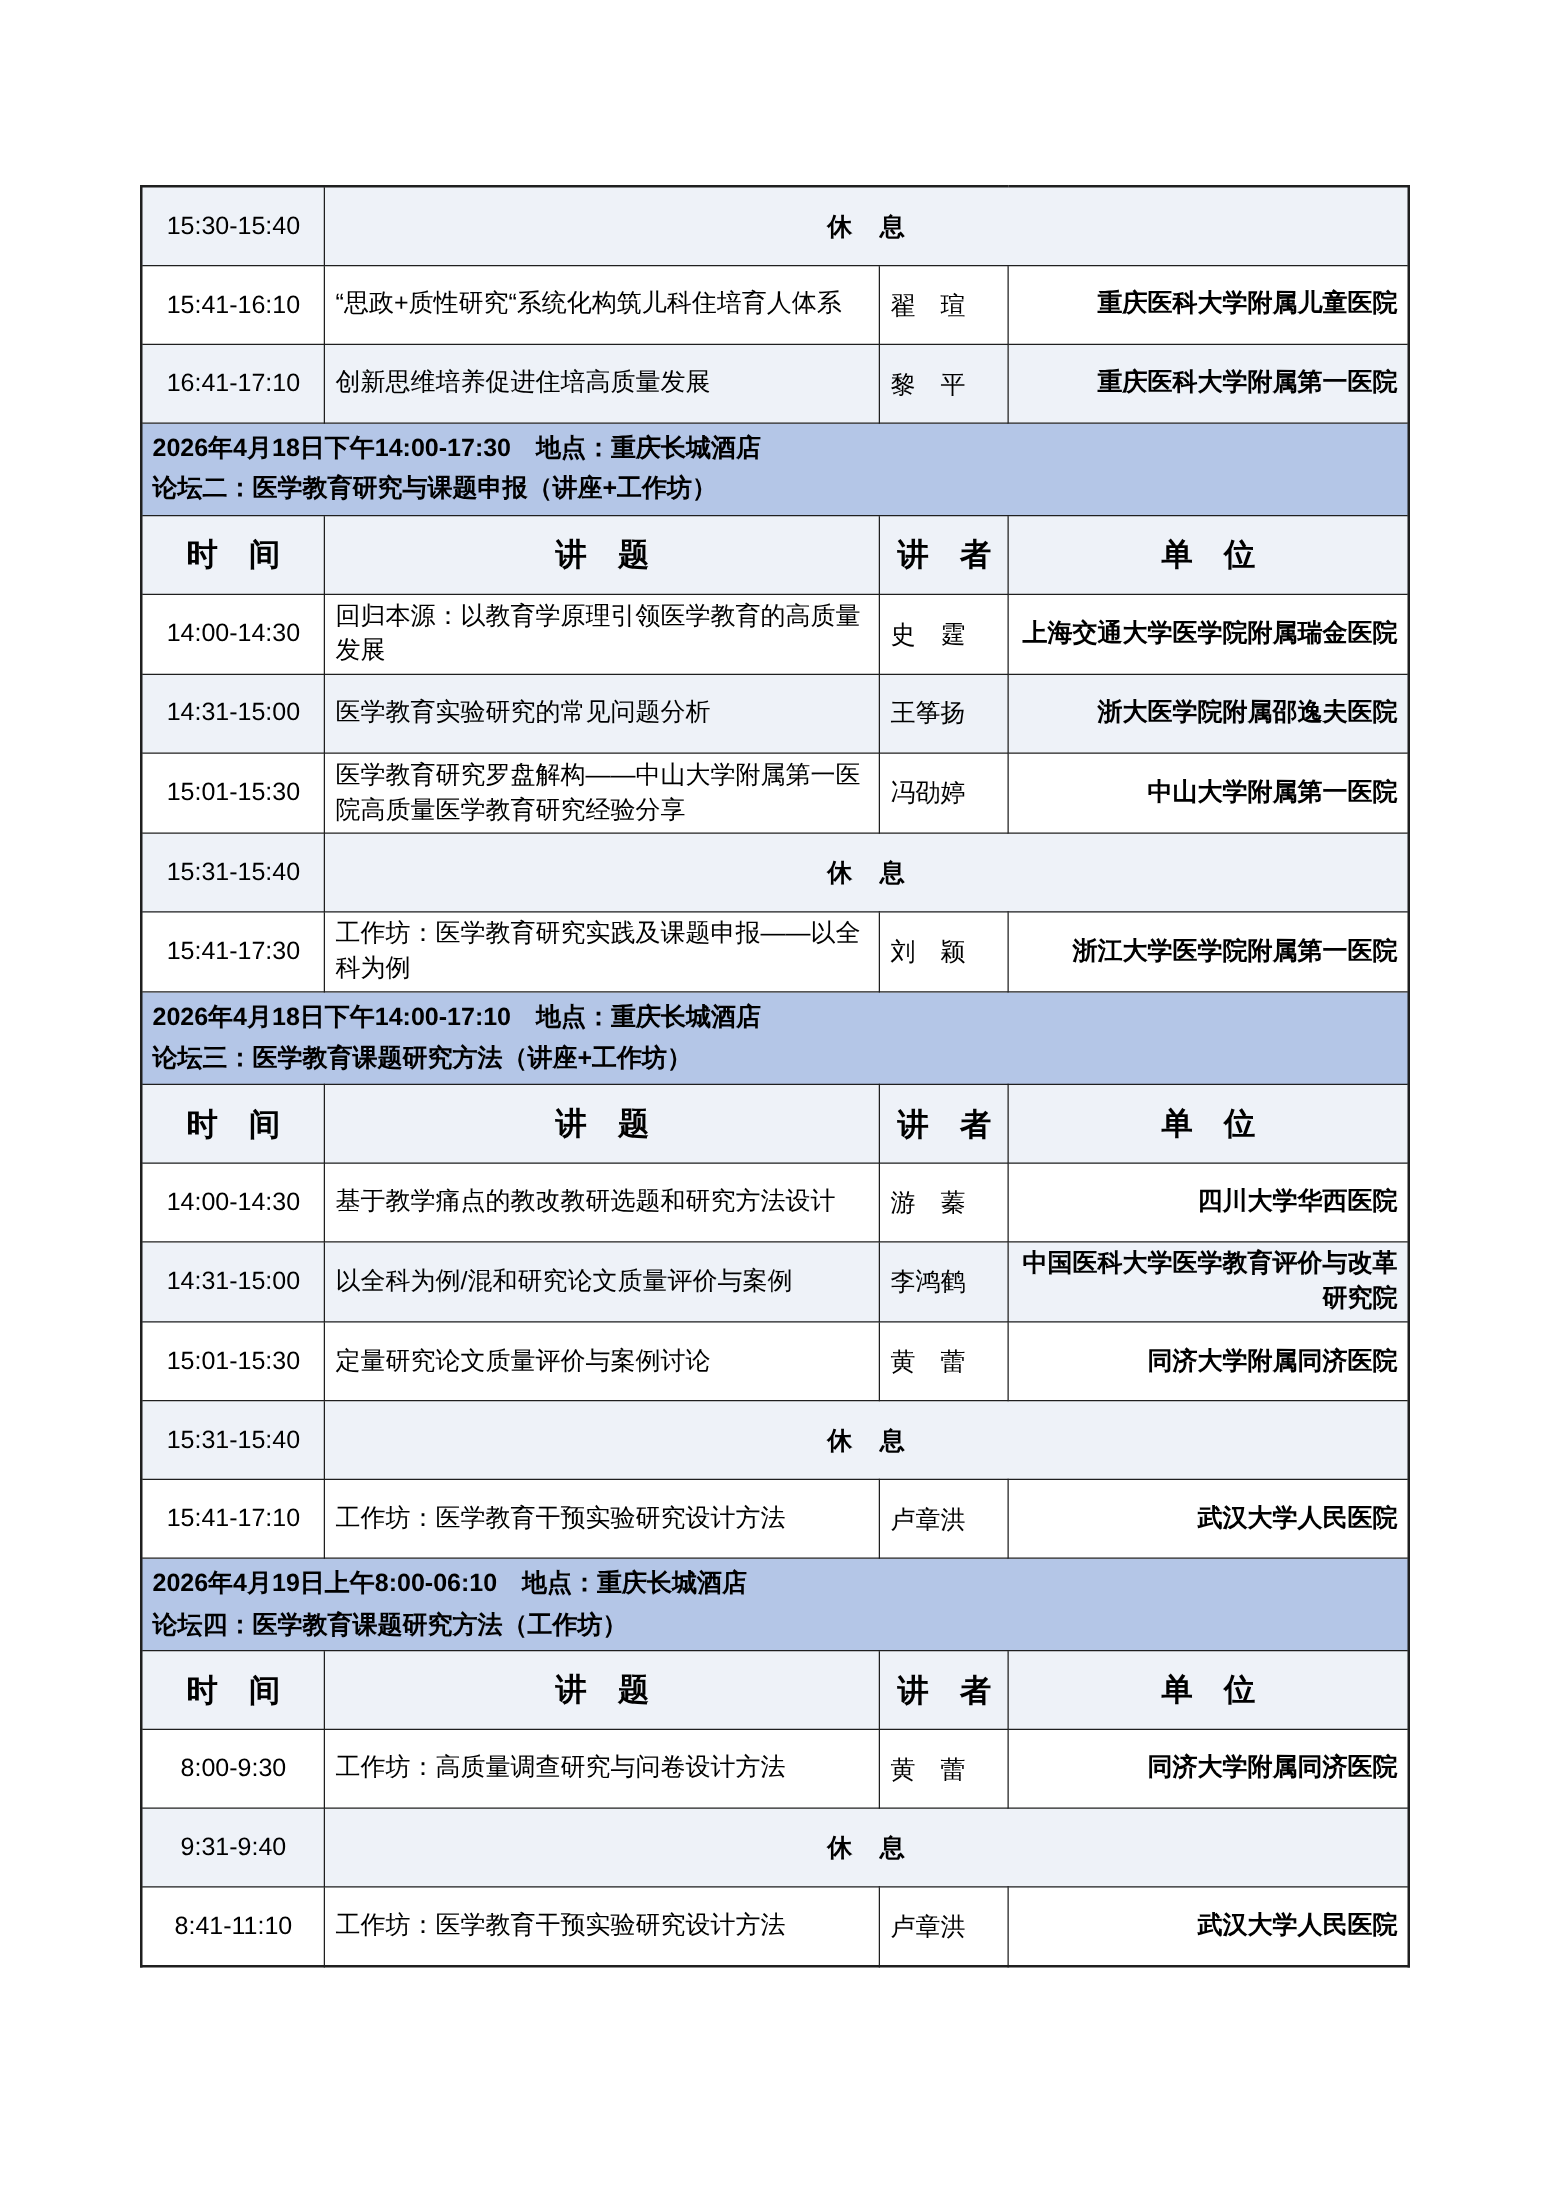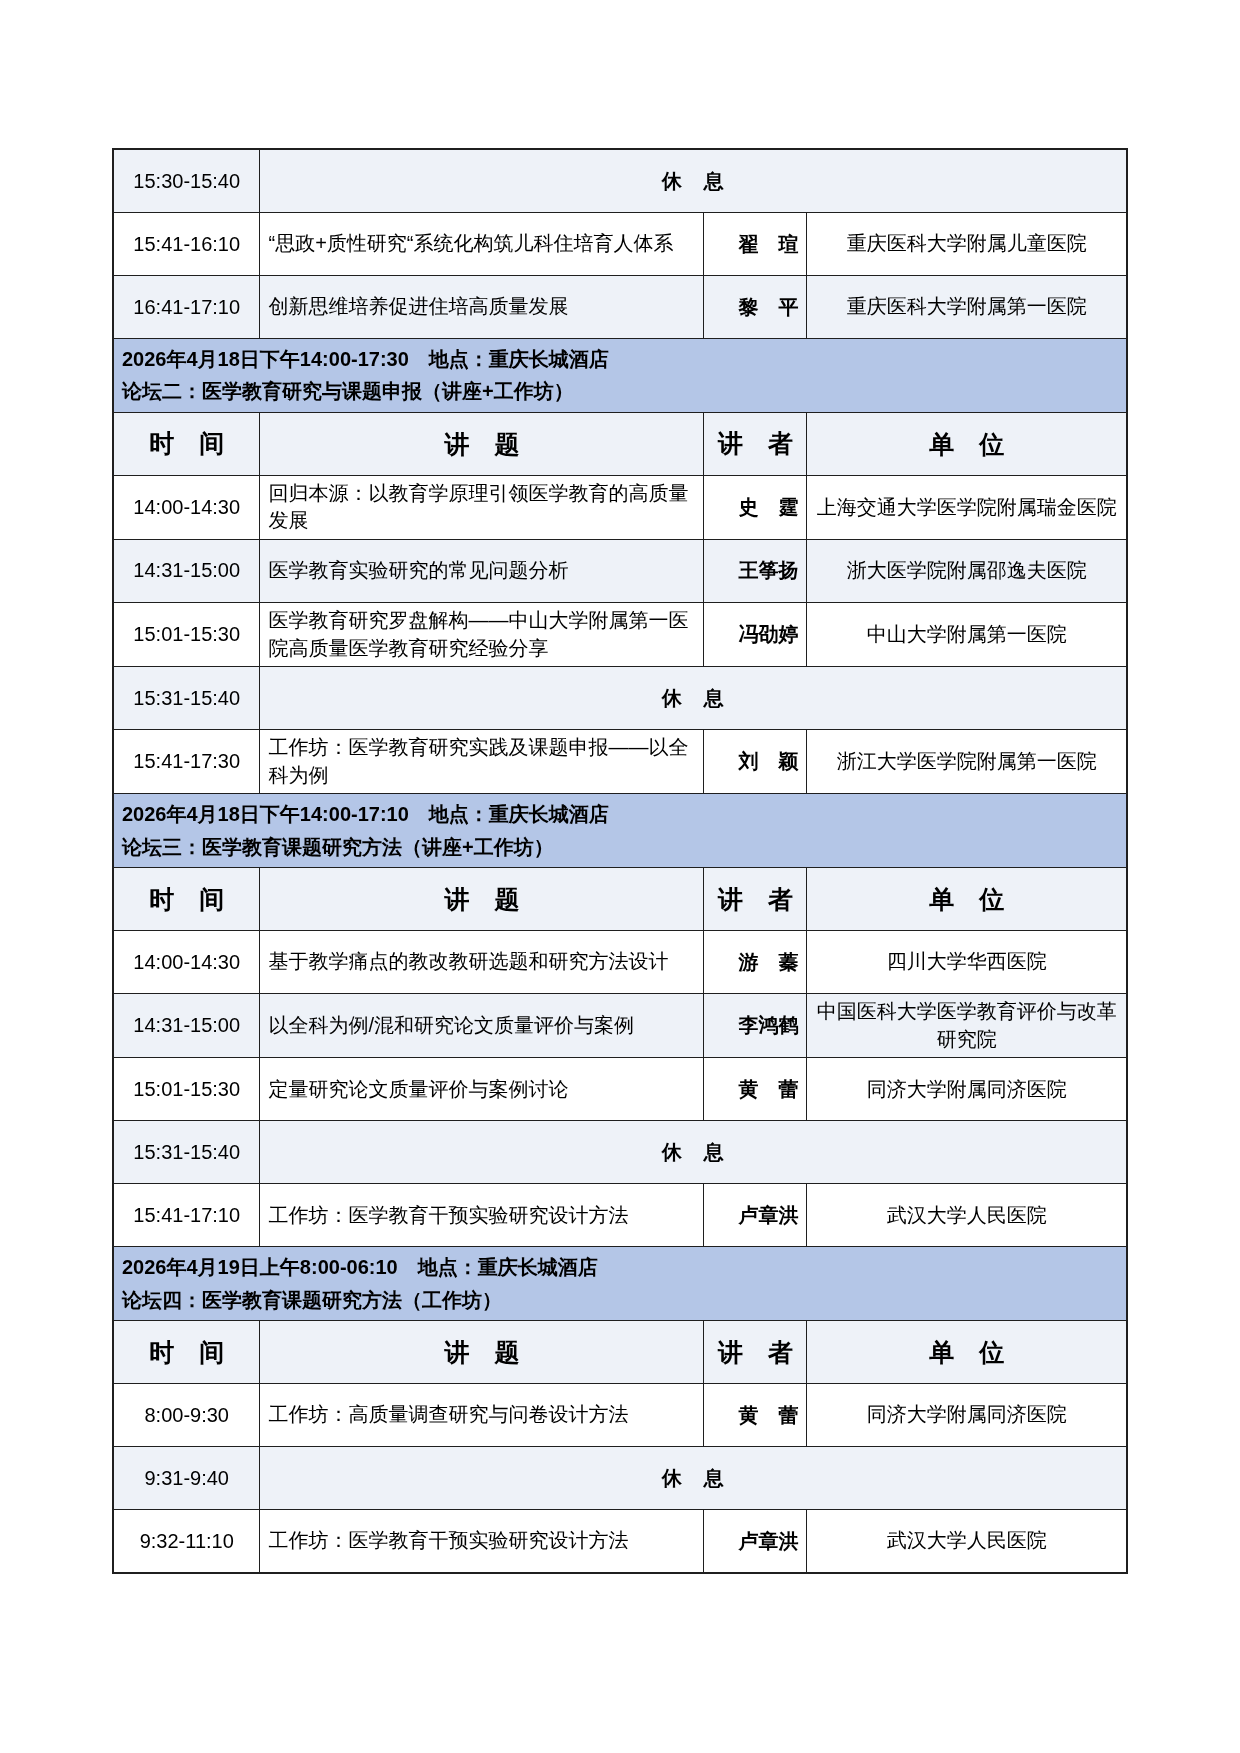--- a/index.html
+++ b/index.html
@@ -38,28 +38,28 @@
     text-align: center;
     white-space: nowrap;
     padding: 4px 2px;
   }
   td.topic {
     text-align: left;
     line-height: 1.38;
     padding: 4px 6px 4px 8px;
   }
   td.speaker {
+    text-align: left;
+    padding: 4px 2px;
+  }
+  td.unit {
     text-align: right;
-    padding: 4px 2px;
-    font-weight: bold;
-  }
-  td.unit {
-    text-align: center;
     line-height: 1.38;
     padding: 4px 12px;
+    font-weight: bold;
   }
   td.breakcell {
     text-align: center;
     font-weight: bold;
     letter-spacing: 1px;
   }
   tr.header > td {
     font-weight: bold;
     text-align: center;
     font-size: 25px;
@@ -202,20 +202,20 @@
           <td class="time">8:00-9:30</td>
           <td class="topic">工作坊：高质量调查研究与问卷设计方法</td>
           <td class="speaker">黄　蕾</td>
           <td class="unit">同济大学附属同济医院</td>
         </tr>
         <tr class="break alt">
           <td class="time">9:31-9:40</td>
           <td class="breakcell" colspan="3">休　息</td>
         </tr>
         <tr class="talk">
-          <td class="time">9:32-11:10</td>
+          <td class="time">8:41-11:10</td>
           <td class="topic">工作坊：医学教育干预实验研究设计方法</td>
           <td class="speaker">卢章洪</td>
           <td class="unit">武汉大学人民医院</td>
         </tr>
       </tbody>
   </table>
 </div>
 
 </body></html>

